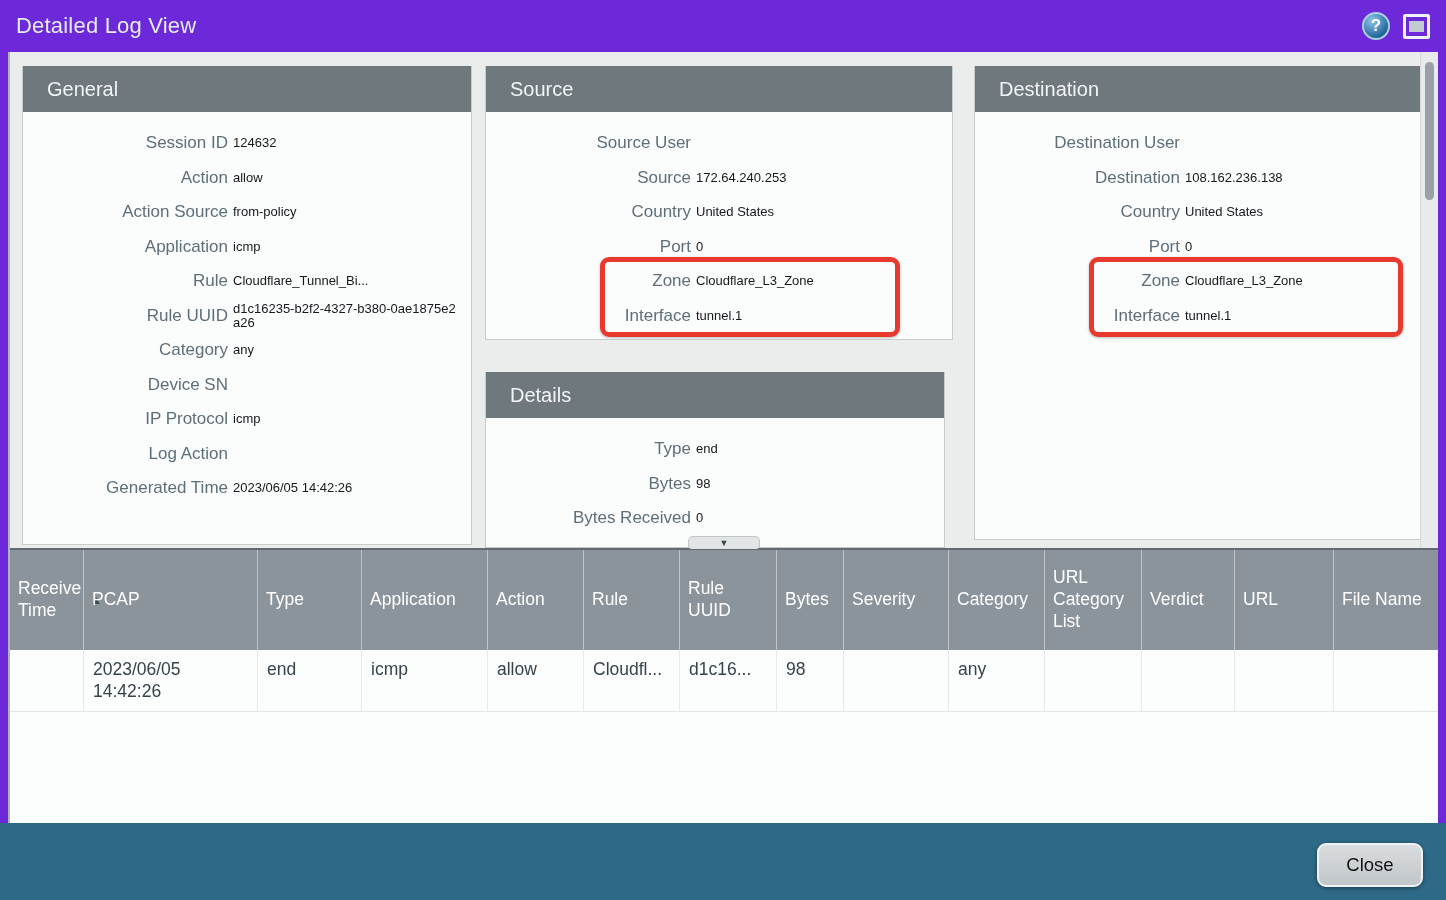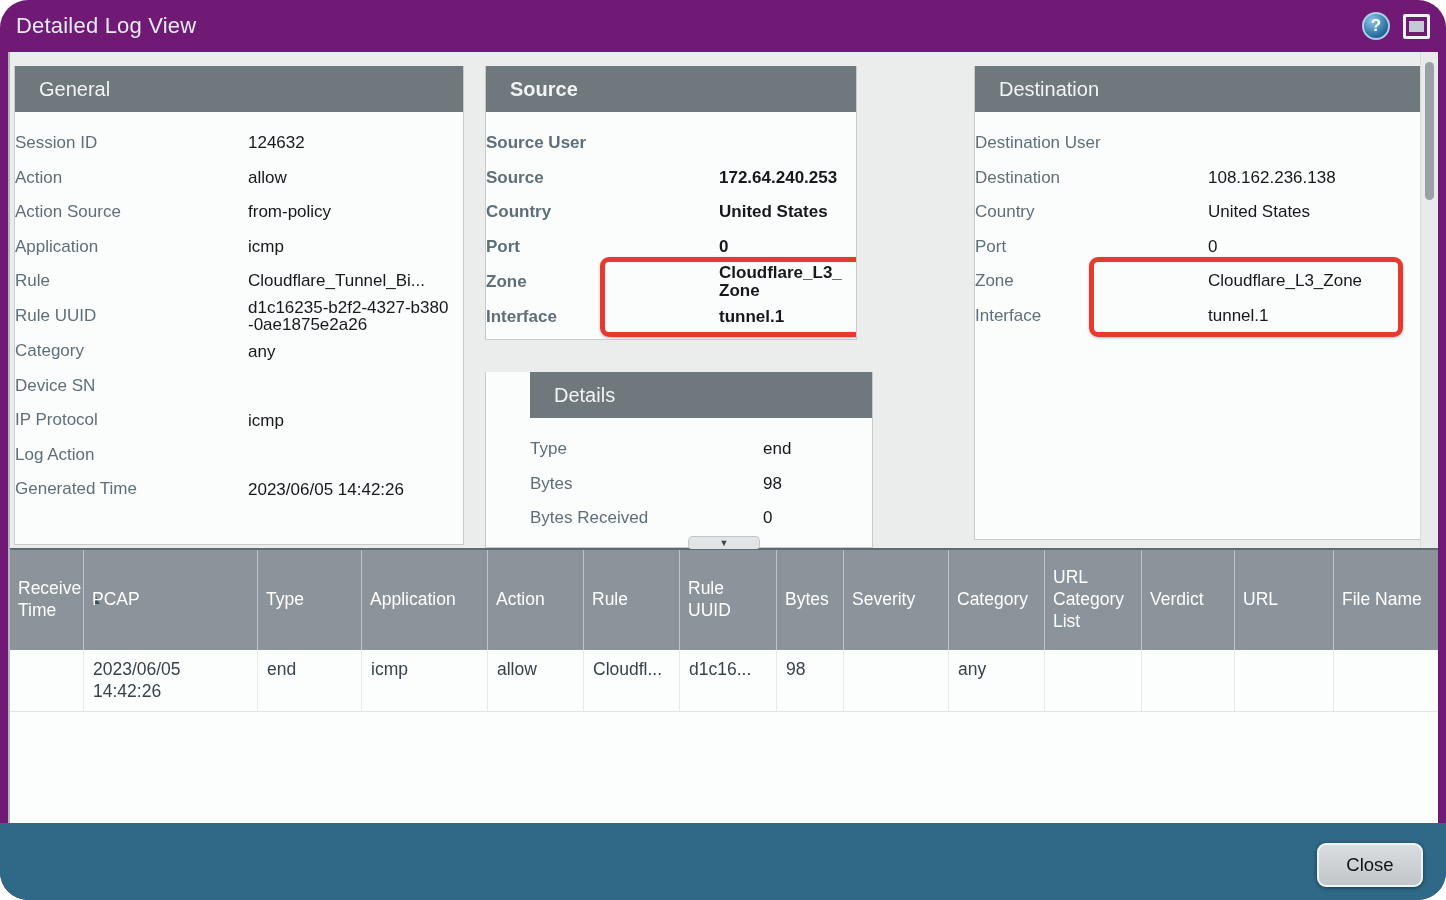--- a/index.html
+++ b/index.html
@@ -1,17 +1,17 @@
 <!DOCTYPE html>
 <html><head>
 <meta charset="utf-8">
 <style>
   * { margin:0; padding:0; box-sizing:border-box; }
   html,body { font-family:"Liberation Sans", sans-serif; }
-  .dialog { position:relative; width:1446px; height:900px; background:#701a75; overflow:hidden;border-radius:28px; }
+  .dialog { position:relative; width:1446px; height:900px; background:#6d28d9; overflow:hidden; }
 
   
   .titlebar { position:absolute; top:0; left:0; right:0; height:52px; display:flex; align-items:center; padding:0 16px; }
   .titlebar .title { flex:1; color:#e4edf2; font-size:22px; letter-spacing:0.2px; }
   .titlebar-icons { display:flex; align-items:center; gap:13px; }
   .help-icon { width:28px; height:28px; border-radius:50%;
     background:radial-gradient(circle at 35% 28%, #8ec6ea, #1d6294 75%);
     border:2px solid #a9cfe7; color:#fff; font-weight:bold; font-size:17px;
     display:flex; align-items:center; justify-content:center; cursor:pointer; }
   .window-icon { width:27px; height:25px; border:3px solid #eef3f5; border-radius:2px;
@@ -22,26 +22,26 @@
   .content { position:absolute; top:52px; left:8px; right:8px; bottom:77px;
     background:#fcfdfd; border-left:2px solid #aeb6ba; overflow:hidden; }
 
   .panels-area { position:absolute; top:0; left:0; right:0; height:496px; background:#ebecec; }
 
   .panel { position:absolute; background:#fbfcfc; border:1px solid #c8cbcc; border-top:none; overflow:hidden; }
   .panel-header { height:46px; background:#6e787d; color:#f2f4f5; font-size:20px;
     display:flex; align-items:center; padding-left:24px; }
   .panel-body { padding-top:14px; }
   .field-row { min-height:34.5px; display:flex; align-items:center; }
-  .field-label { width:205px; color:#5e6f79; font-size:17px; flex:none; }
-  .field-value { margin-left:28px; color:#15191c; font-size:17px; line-height:1.05; word-break:break-all; padding-right:14px; }
-
-  .panel-general { left:4px; top:14px; width:450px; height:479px; }
-  .panel-source { left:475px; top:14px; width:372px; height:274px;font-weight:bold; }
-  .panel-details { left:475px; top:320px; width:388px; height:176px;padding-left:44px; }
+  .field-label { width:205px; text-align:right; color:#5e6f79; font-size:17px; flex:none; }
+  .field-value { margin-left:5px; color:#15191c; font-size:13px; line-height:1.05; word-break:break-all; padding-right:14px; }
+
+  .panel-general { left:12px; top:14px; width:450px; height:479px; }
+  .panel-source { left:475px; top:14px; width:468px; height:274px; }
+  .panel-details { left:475px; top:320px; width:460px; height:176px; }
   .panel-destination { left:964px; top:14px; width:505px; height:474px; }
 
   .highlight-box { position:absolute; border:5px solid #e8392e; border-radius:9px;
     box-shadow:0 1px 3px rgba(0,0,0,0.25); pointer-events:none; }
   .hl-source { left:114px; top:191px; width:300px; height:80px; }
   .hl-destination { left:114px; top:191px; width:314px; height:80px; }
 
   
   .scroll-track { position:absolute; top:0; right:0; width:18px; height:496px;
     background:#e9eaeb; border-left:1px solid #d7d9da; }

